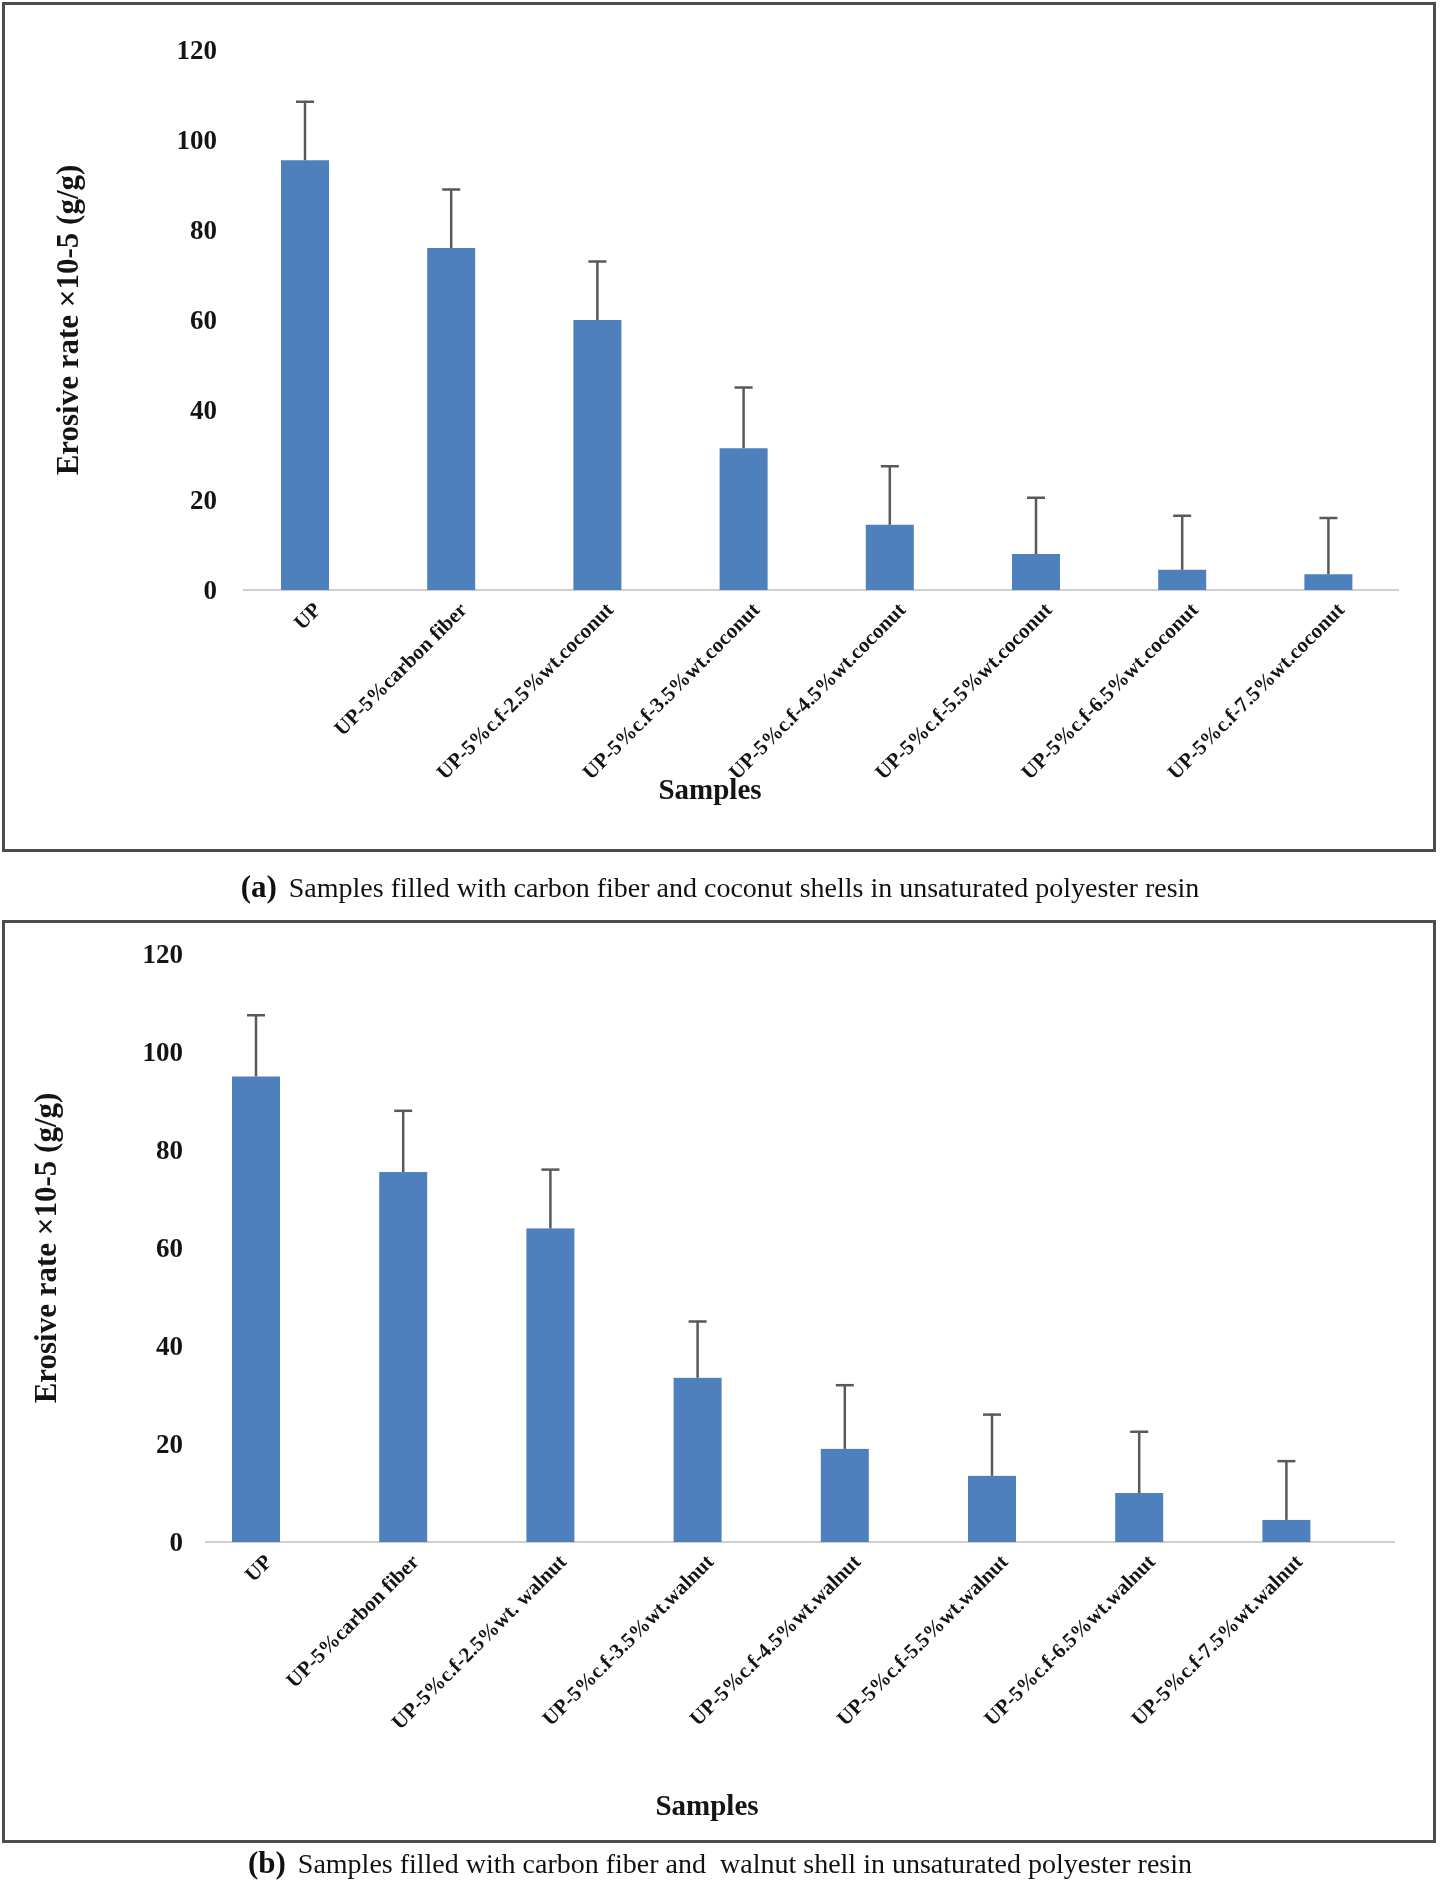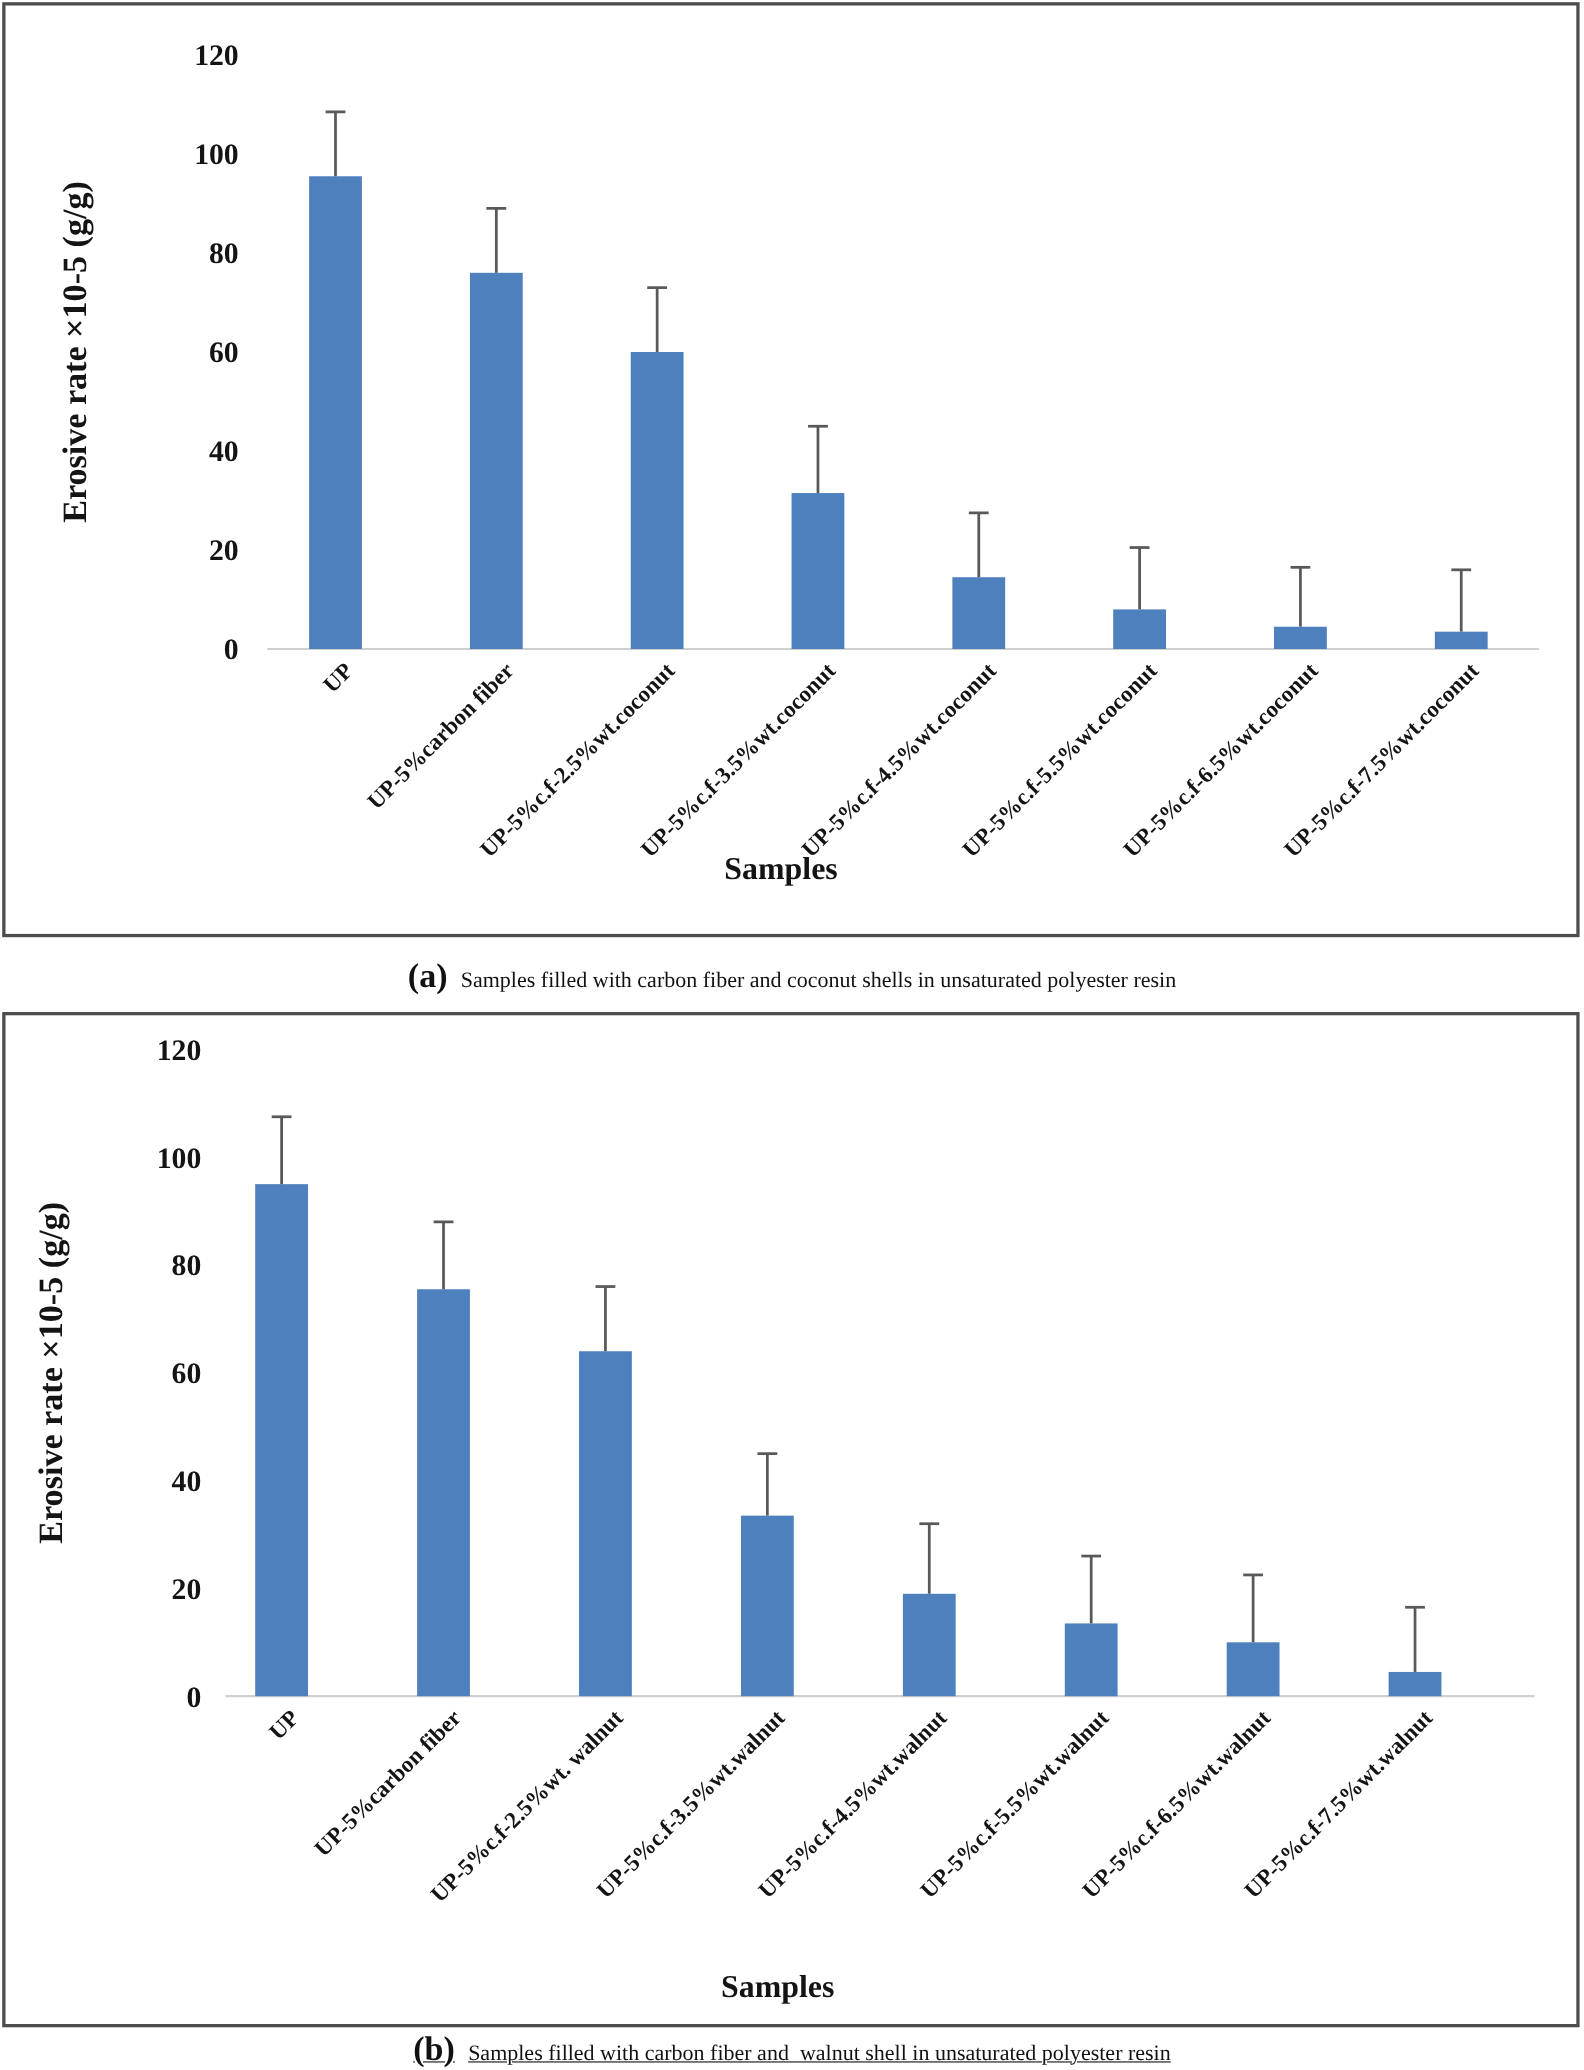--- a/index.html
+++ b/index.html
@@ -3,23 +3,23 @@
 <meta charset="utf-8">
 <style>
   html,body{margin:0;padding:0;background:#ffffff;}
   body{width:1440px;height:1882px;position:relative;font-family:"Liberation Serif",serif;color:#111;}
   .figure-box{position:absolute;left:2px;width:1434px;border:3px solid #4d4d4d;background:#ffffff;box-sizing:border-box;}
   #box-a{top:2px;height:850px;}
   #box-b{top:920px;height:923px;}
   .figure-box svg{display:block;width:100%;height:100%;}
   .caption{position:absolute;left:0;width:1440px;text-align:center;}
   #caption-a{top:856px;height:62px;line-height:62px;}
-  #caption-b{top:1846px;height:36px;line-height:34px;text-decoration:underline;}
+  #caption-b{top:1846px;height:36px;line-height:34px;}
   .cap-label{font-weight:bold;font-size:31px;margin-right:12px;}
-  .cap-text{font-size:20px;white-space:pre-wrap;text-align:center;}
+  .cap-text{font-size:28px;white-space:pre-wrap;text-align:center;}
   svg text{font-family:"Liberation Serif",serif;fill:#141414;}
 </style>
 </head>
 <body>
 
 <div class="figure-box" id="box-a">
   <svg viewBox="0 0 1428 844" preserveAspectRatio="none">
       <line x1="238" y1="585" x2="1394" y2="585" stroke="#cfcfcf" stroke-width="2"></line>
       <text x="212" y="585" dy=".35em" text-anchor="end" font-size="27" font-weight="bold">0</text>
       <text x="212" y="495" dy=".35em" text-anchor="end" font-size="27" font-weight="bold">20</text>

